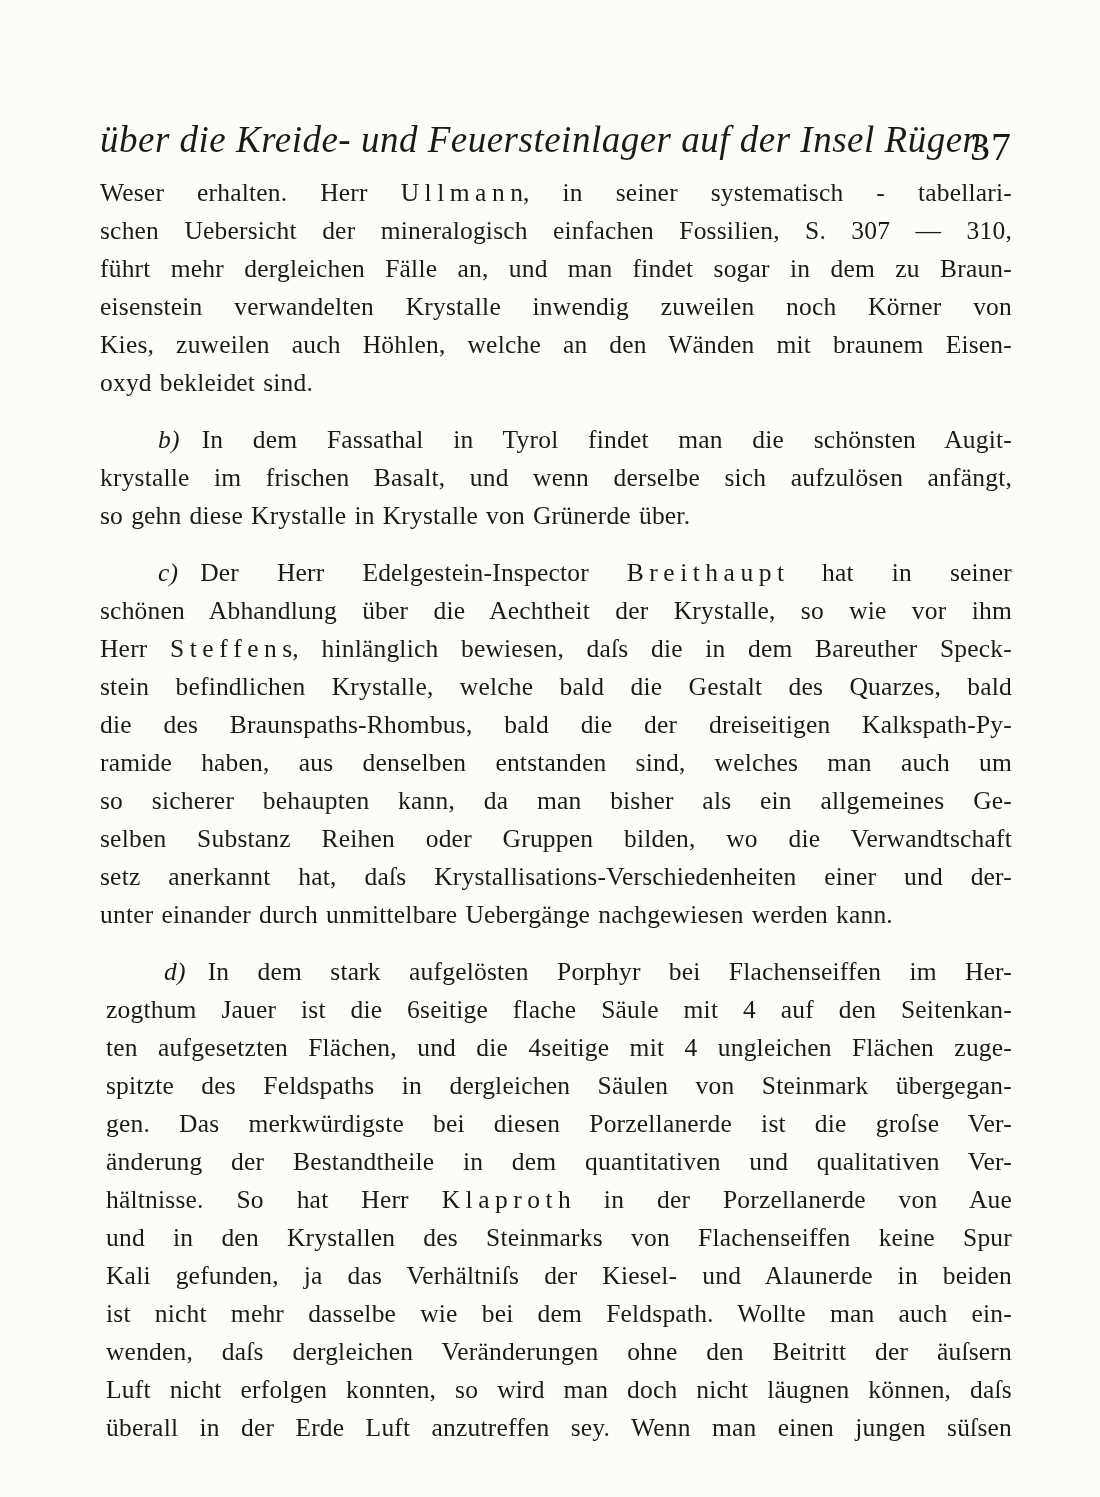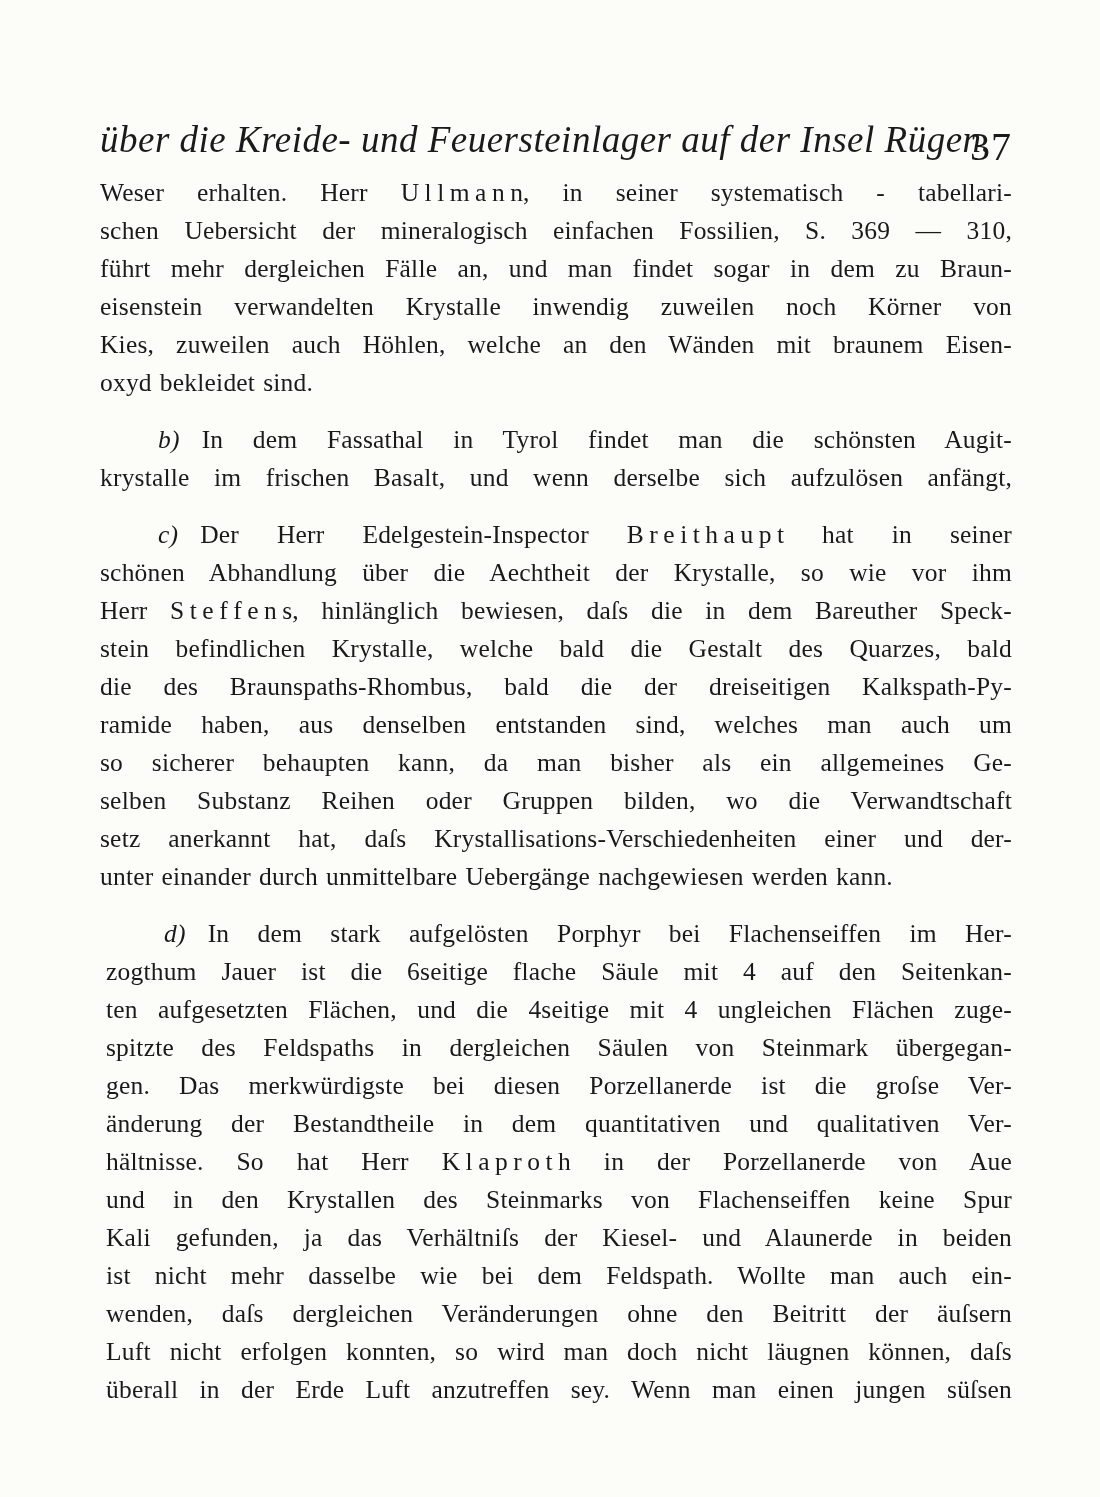--- a/index.html
+++ b/index.html
@@ -56,32 +56,33 @@
 
   <div class="running-header">
     <span class="header-title">über die Kreide- und Feuersteinlager auf der Insel Rügen.</span>
     <span class="page-number">37</span>
   </div>
 
   <div class="page-body">
 
     <div class="para">
       <div class="line">Weser erhalten. Herr U l l m a n n, in seiner systematisch - tabellari-</div>
-      <div class="line">schen Uebersicht der mineralogisch einfachen Fossilien, S. 369 — 310,</div>
+      <div class="line">schen Uebersicht der mineralogisch einfachen Fossilien, S. 307 — 310,</div>
       <div class="line">führt mehr dergleichen Fälle an, und man findet sogar in dem zu Braun-</div>
       <div class="line">eisenstein verwandelten Krystalle inwendig zuweilen noch Körner von</div>
       <div class="line">Kies, zuweilen auch Höhlen, welche an den Wänden mit braunem Eisen-</div>
       <div class="line end">oxyd bekleidet sind.</div>
     </div>
 
     <div class="para">
       <div class="line first">
         <span class="plabel">b)</span><span>In dem Fassathal in Tyrol findet man die schönsten Augit-</span>
       </div>
       <div class="line">krystalle im frischen Basalt, und wenn derselbe sich aufzulösen anfängt,</div>
+      <div class="line end">so gehn diese Krystalle in Krystalle von Grünerde über.</div>
     </div>
 
     <div class="para">
       <div class="line first">
         <span class="plabel">c)</span><span>Der Herr Edelgestein-Inspector B r e i t h a u p t hat in seiner</span>
       </div>
       <div class="line">schönen Abhandlung über die Aechtheit der Krystalle, so wie vor ihm</div>
       <div class="line">Herr S t e f f e n s, hinlänglich bewiesen, daſs die in dem Bareuther Speck-</div>
       <div class="line">stein befindlichen Krystalle, welche bald die Gestalt des Quarzes, bald</div>
       <div class="line">die des Braunspaths-Rhombus, bald die der dreiseitigen Kalkspath-Py-</div>

